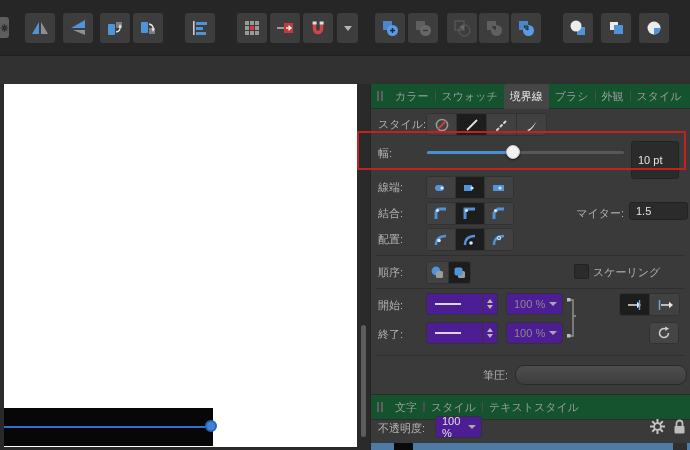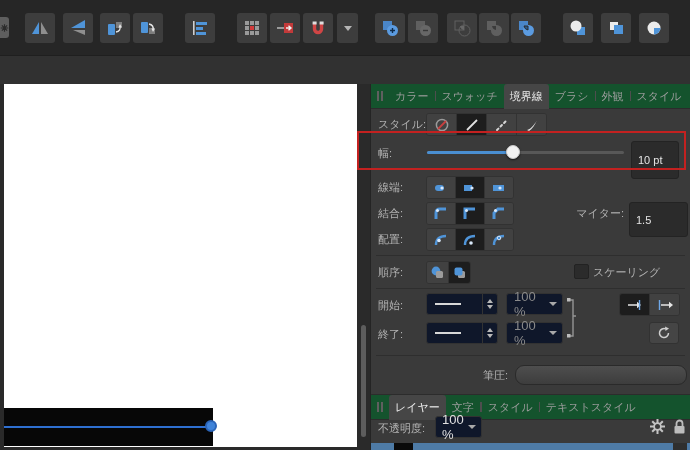--- a/index.html
+++ b/index.html
@@ -34,22 +34,22 @@
   .tabsep{width:1px;height:10px;background:#4e4e4e;}
   .row-label{position:absolute;left:7px;font-size:11px;color:#b2b2b2;}
   .btn-group{position:absolute;display:flex;background:#3f3f3f;border:1px solid #323232;border-radius:3px;overflow:hidden;}
   .seg{width:28px;height:21px;display:flex;align-items:center;justify-content:center;border-right:1px solid #333;background:#414141;}
   .seg:last-child{border-right:none;}
   .seg.sel{background:#1d1d1d;}
   .seg.w21{width:21px;}
   .seg.w29{width:29px;}
   .input-box{position:absolute;background:#2b2b2b;border:1px solid #232323;border-radius:3px;
              color:#e4e4e4;font-size:11px;display:flex;align-items:center;padding:0 6px;box-sizing:border-box;}
-  .dd{position:absolute;background:#0f172a;border:1px solid #323232;border-radius:3px;display:flex;align-items:center;
-      font-size:13px;color:#e0e0e0;box-sizing:border-box;}
+  .dd{position:absolute;background:#4c1d95;border:1px solid #323232;border-radius:3px;display:flex;align-items:center;
+      font-size:11px;color:#e0e0e0;box-sizing:border-box;}
   .dd .caret{margin-left:auto;margin-right:5px;width:0;height:0;border-left:4px solid transparent;
              border-right:4px solid transparent;border-top:4px solid #a9a9a9;}
   .dd.dim{color:#8a8a8a;}
   .stepper{margin-left:auto;display:flex;flex-direction:column;align-items:center;justify-content:center;
            width:14px;height:100%;border-left:1px solid #333;gap:2px;}
   .stepper i{width:0;height:0;border-left:3.5px solid transparent;border-right:3.5px solid transparent;}
   .stepper i.up{border-bottom:4px solid #b9b9b9;}
   .stepper i.dn{border-top:4px solid #b9b9b9;}
   .sep{position:absolute;left:5px;right:5px;height:1px;background:#2e2e2e;}
   
@@ -302,21 +302,21 @@
         </svg>
       </div>
       <div class="seg">
         <svg width="16" height="16" viewBox="0 0 16 16">
           <path d="M3,13 V7 L7,3 H13" stroke="#4f94d8" stroke-width="3" fill="none"></path>
             <circle cx="4.5" cy="4.5" r="1.5" fill="#d9e8f9"></circle>
         </svg>
       </div>
     </div>
     <span class="row-label" style="left:auto;right:66px;top:122px;color:#b2b2b2">マイター:</span>
-    <div class="input-box" style="left:258px;top:118px;width:59px;height:35px">1.5</div>
+    <div class="input-box" style="left:258px;top:118px;width:59px;height:18px">1.5</div>
 
     <span class="row-label" style="top:148px">配置:</span>
     <div class="btn-group" style="left:55px;top:144px">
       <div class="seg">
         <svg width="16" height="16" viewBox="0 0 16 16">
           <path d="M3,13 Q3,4 13,4" stroke="#4f94d8" stroke-width="2.4" fill="none"></path>
             <circle cx="6" cy="8.5" r="1.8" fill="#d9e8f9"></circle>
         </svg>
       </div>
       <div class="seg sel">
@@ -411,21 +411,20 @@
     <div class="sep" style="top:271px"></div>
 
     <span class="row-label" style="left:112px;top:284px">筆圧:</span>
     <div id="pressure-box"></div>
 
     <div class="tabbar" style="top:310px;border-top:1px solid #2c2c2c">
       <span class="grip">
           <i></i>
           <i></i>
         </span>
-      <span class="tab active">レイヤー</span>
       <span class="tab">文字</span>
       <span class="tabsep"></span>
       <span class="tabsep"></span>
       <span class="tab">スタイル</span>
       <span class="tabsep"></span>
       <span class="tab">テキストスタイル</span>
 
     </div>
 
     <span class="row-label" style="top:337px">不透明度:</span>

